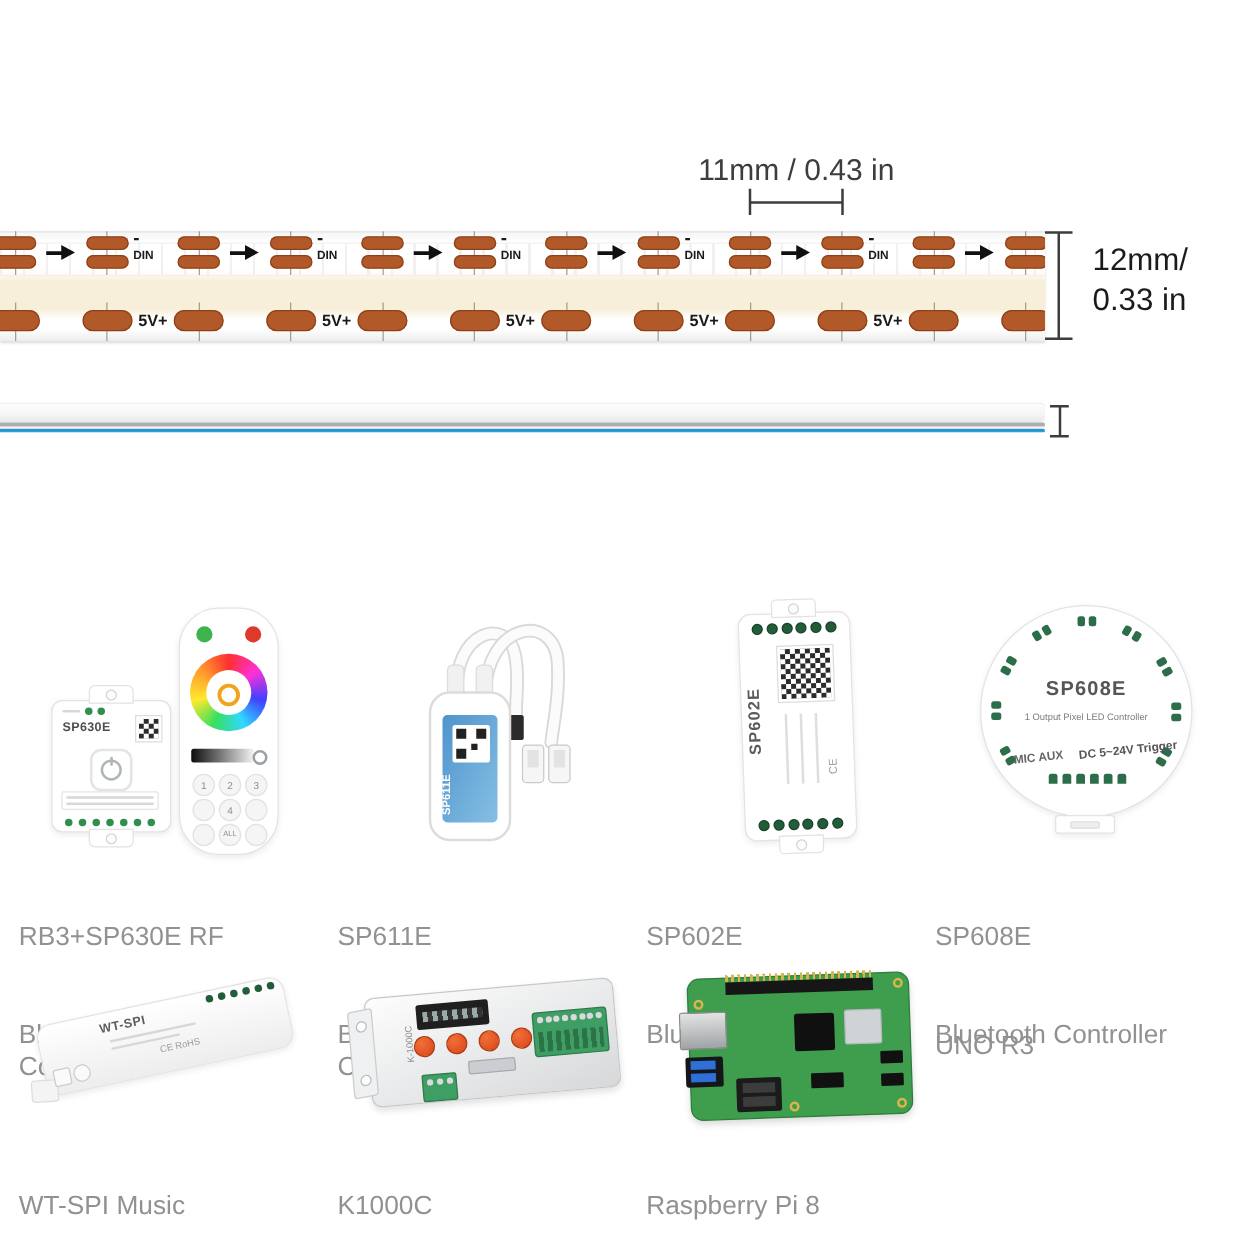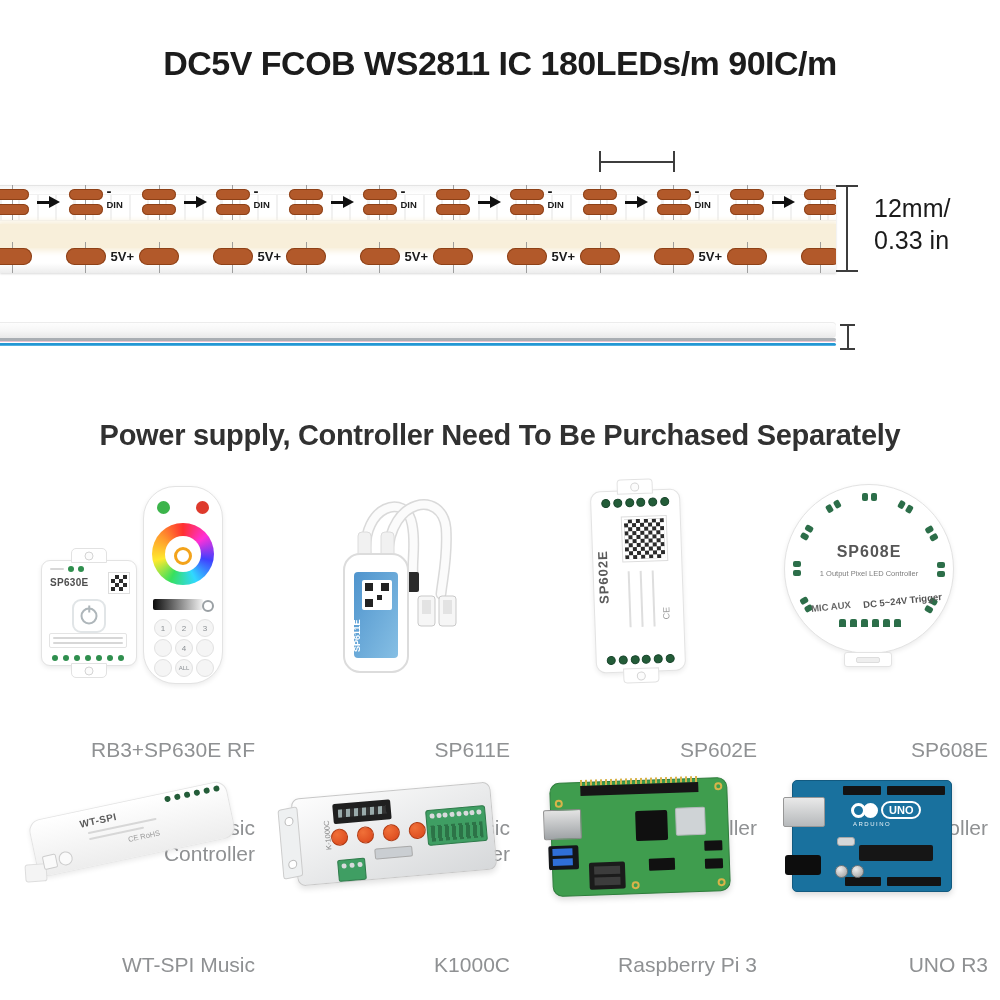--- a/index.html
+++ b/index.html
@@ -56,21 +56,21 @@
   .side-pink{position:absolute;left:0;right:0;top:19px;height:1px;background:#ecc3d2;}
   .side-white{position:absolute;left:0;right:0;top:20px;height:1px;background:#fff;}
   .side-blue{position:absolute;left:0;right:0;top:21px;height:3px;border-radius:0 2px 2px 0;
          background:linear-gradient(180deg,#2497d3 0 70%,#8ccdef 100%);}
 
   
   .cell{position:absolute;width:240px;display:flex;flex-direction:column;}
   .img-area{position:relative;width:240px;}
   .row1 .img-area{height:205px;}
   .row2 .img-area{height:128px;}
-  .caption{text-align:right;font-size:21px;line-height:26px;color:#8f9193;white-space:pre-wrap;}
+  .caption{text-align:left;font-size:21px;line-height:26px;color:#8f9193;white-space:pre-wrap;}
   .caption div:empty{display:none;}
 
   
   .white-dev{background:#fff;border:1px solid #e3e3e3;border-radius:10px;
              box-shadow:0 2px 5px rgba(0,0,0,.08);}
   .qr{background:repeating-conic-gradient(#2b2b2b 0 25%,#fff 0 50%) 0 0/8px 8px;border:2px solid #fff;outline:1px solid #ddd;}
   .gdot{width:6px;height:6px;border-radius:50%;background:#2f8f4e;display:inline-block;}
   .tinyline{background:#d7d7d7;height:2px;border-radius:1px;}
 
   
@@ -189,22 +189,22 @@
   .p8-uno{font-size:11px;font-weight:800;color:#fff;border:2px solid #fff;border-radius:10px;padding:0 6px;line-height:14px;}
   .p8-brand{position:absolute;left:60px;top:40px;font-size:6px;color:#e8f2f7;letter-spacing:1.5px;}
   .p8-cap{position:absolute;width:11px;height:11px;border-radius:50%;background:radial-gradient(circle at 35% 30%,#eee,#9a9a9a);border:1px solid #777;}
   .p8-xtal{position:absolute;left:44px;top:56px;width:16px;height:7px;background:#d4d7d9;border-radius:3px;border:1px solid #a7a7a7;}
 </style>
 </head>
 <body>
 
 <div id="canvas">
 
-  <div class="abs page-title">DC5V FCOB WS2811 IC 180LEDs/m 90IC/m</div>
-
+
+  <div class="abs dim-text pitch-label">11mm / 0.43 in</div>
   <div class="abs pitch-line"></div>
   <div class="abs pitch-tick" style="left:599px;"></div>
   <div class="abs pitch-tick" style="left:672.5px;"></div>
 
   <div class="abs strip" id="strip-pads">
     <div class="trace-band"></div>
     <div class="cob-band"></div>
   <div class="cut cut-top" style="left: 11.5px;"></div>
       <div class="pad-top" style="left: -5px; top: 4px; background: rgb(178, 89, 42);"></div>
       <div class="pad-top" style="left: -5px; top: 19px; background: rgb(178, 89, 42);"></div>
@@ -319,21 +319,20 @@
     <div class="side-gray"></div>
     <div class="side-pink"></div>
     <div class="side-white"></div>
     <div class="side-blue"></div>
   </div>
 
   <div class="abs hcap" style="left:840px;top:324px;width:15px;"></div>
   <div class="abs vline" style="left:847px;top:325px;height:23px;"></div>
   <div class="abs hcap" style="left:840px;top:348px;width:15px;"></div>
 
-  <div class="abs sep-heading">Power supply, Controller Need To Be Purchased Separately</div>
 
   <div class="cell row1" style="left:15px;top:480px;">
     <div class="img-area">
       <div class="abs white-dev p1-remote">
         <div class="p1-on"></div>
         <div class="p1-off"></div>
         <div class="p1-wheel"></div>
         <div class="p1-wheel-dot"></div>
         <div class="p1-slider"></div>
         <div class="p1-sun"></div>
@@ -609,45 +608,25 @@
         <div class="p7-bit" style="left:152px;top:62px;width:18px;height:10px;"></div>
         <div class="p7-bit" style="left:152px;top:80px;width:18px;height:10px;"></div>
         <div class="p7-bit" style="left:96px;top:78px;width:26px;height:12px;"></div>
         <div class="p7-holecorner" style="left:4px;top:16px;"></div>
         <div class="p7-holecorner" style="right:4px;top:4px;"></div>
         <div class="p7-holecorner" style="right:4px;bottom:4px;"></div>
         <div class="p7-holecorner" style="left:78px;bottom:4px;"></div>
       </div>
     </div>
     <div class="caption">
-      <div>Raspberry Pi 3</div>
+      <div>Raspberry Pi 8</div>
       
     </div>
   </div>
 
   <div class="cell row2" style="left:748px;top:772px;">
-    <div class="img-area">
-      <div class="abs p8-board">
-        <div class="p8-hdr" style="right:6px;top:5px;width:58px;"></div>
-        <div class="p8-hdr" style="right:70px;top:5px;width:38px;"></div>
-        <div class="p8-hdr" style="right:10px;bottom:5px;width:54px;"></div>
-        <div class="p8-hdr" style="right:70px;bottom:5px;width:36px;"></div>
-        <div class="p8-usb"></div>
-        <div class="p8-jack"></div>
-        <div class="p8-logo">
-          <span class="p8-inf"></span>
-          <span class="p8-inf fill"></span>
-          <span class="p8-uno">UNO</span>
-        </div>
-        <div class="p8-brand">ARDUINO</div>
-        <div class="p8-xtal"></div>
-        <div class="p8-chip"></div>
-        <div class="p8-cap" style="left:42px;top:84px;"></div>
-        <div class="p8-cap" style="left:58px;top:84px;"></div>
-      </div>
-    </div>
     <div class="caption">
       <div>UNO R3</div>
       
     </div>
   </div>
 
 </div>
 
 </body></html>

